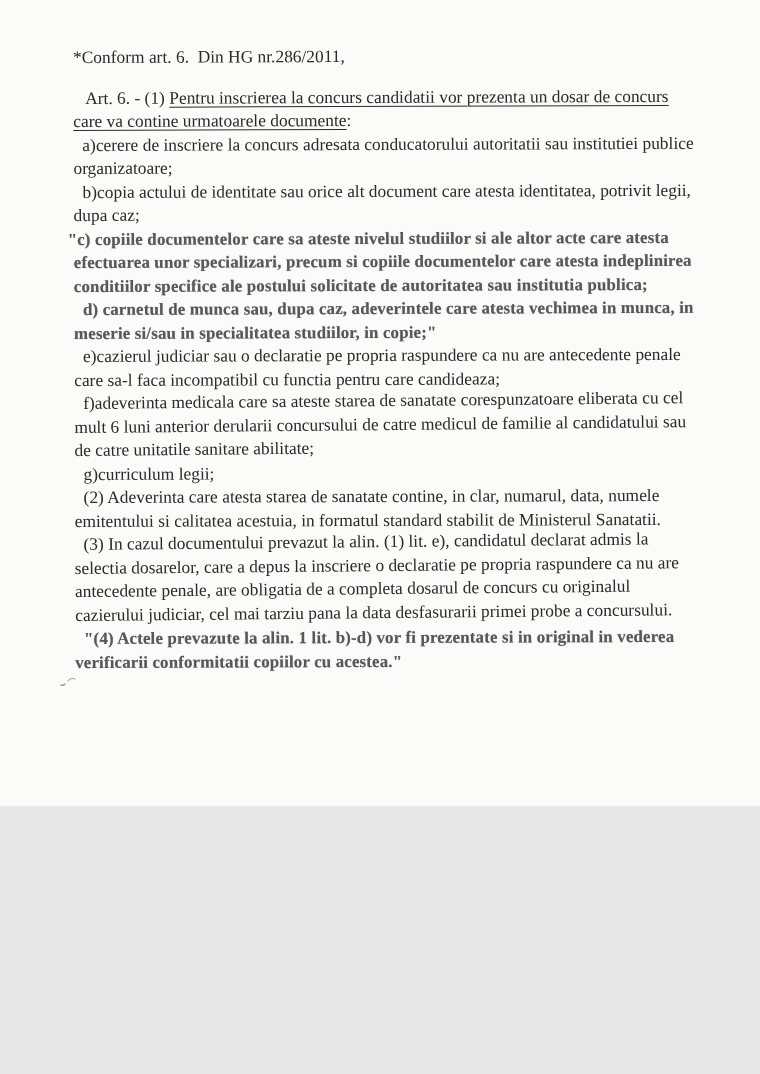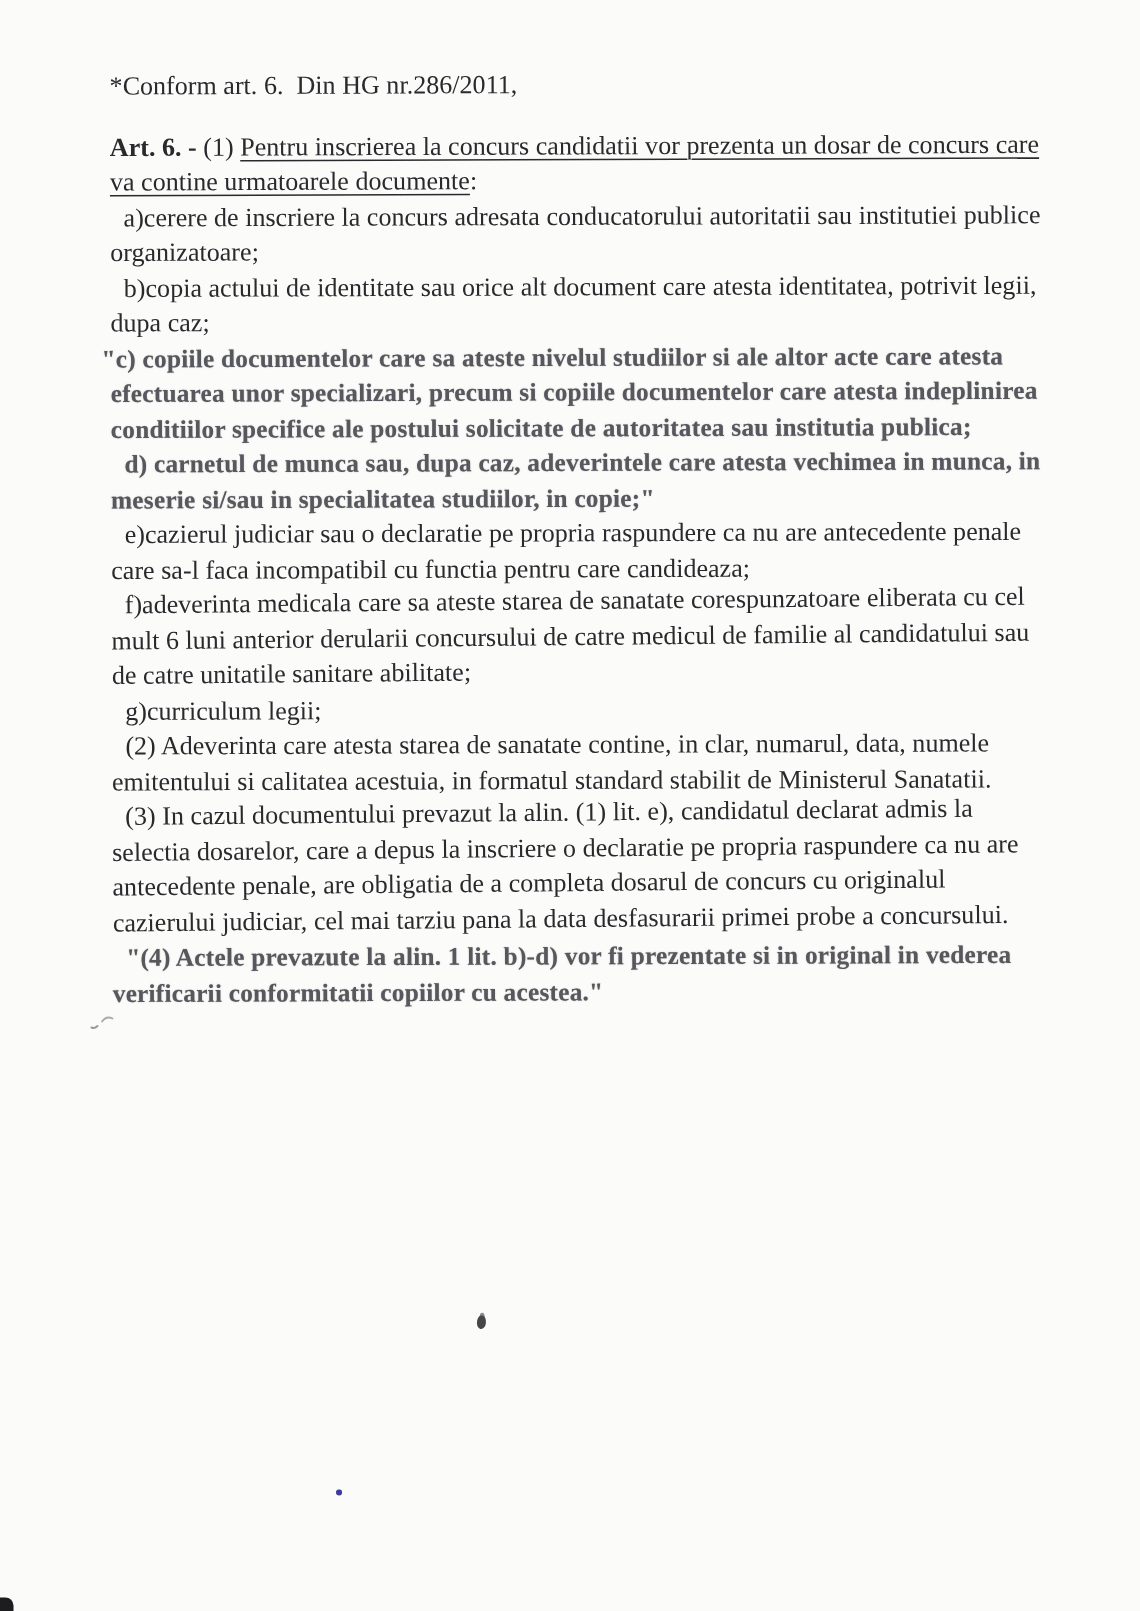--- a/index.html
+++ b/index.html
@@ -3,21 +3,21 @@
 <meta charset="utf-8">
 <style>
   html, body { margin: 0; padding: 0; }
   body {
     width: 760px; height: 1074px;
     background: #e8e8e8;
     font-family: "Liberation Serif", "DejaVu Serif", serif;
   }
   .page {
     position: relative;
-    width: 760px; height: 1074px;
+    width: 760px; height: 806px;
     background: #fbfbf9;
     overflow: hidden;
     color: #2a2a2e;
   }
   .text-block {
     position: absolute;
     left: 73px; top: 46px;
     width: 622px;
     font-size: 17.4px;
     line-height: 23.5px;
@@ -33,21 +33,21 @@
   .para.hang   { text-indent: -6px; }
   .para.tilt   { transform: rotate(-0.35deg); transform-origin: left center; }
   .para.gray {
     color: #57575e;
     font-weight: bold;
     font-size: 16.9px;
     letter-spacing: 0.15px;
     text-shadow: 0 0 0.8px rgba(87,87,94,0.55);
   }
   .seg-normal { }
-  .seg-bold { font-weight: bold; }
+  .seg-bold { font-weight: normal; margin-left: 12px; }
   .seg-underline { text-decoration: underline; text-underline-offset: 2.5px; text-decoration-thickness: 1.3px; }
 
   
   .pen-squiggle {
     position: absolute; left: 58px; top: 672px;
     width: 24px; height: 18px;
   }
   .ink-speck {
     position: absolute; left: 318px; top: 877px;
     width: 6px; height: 9px;

